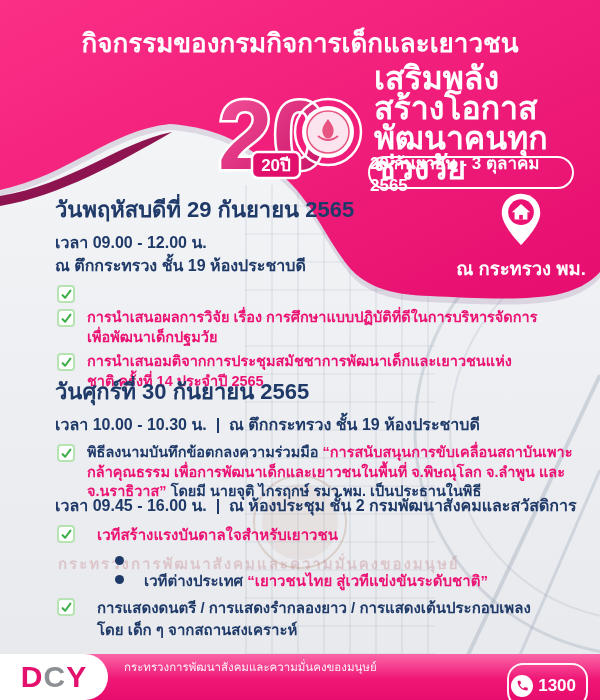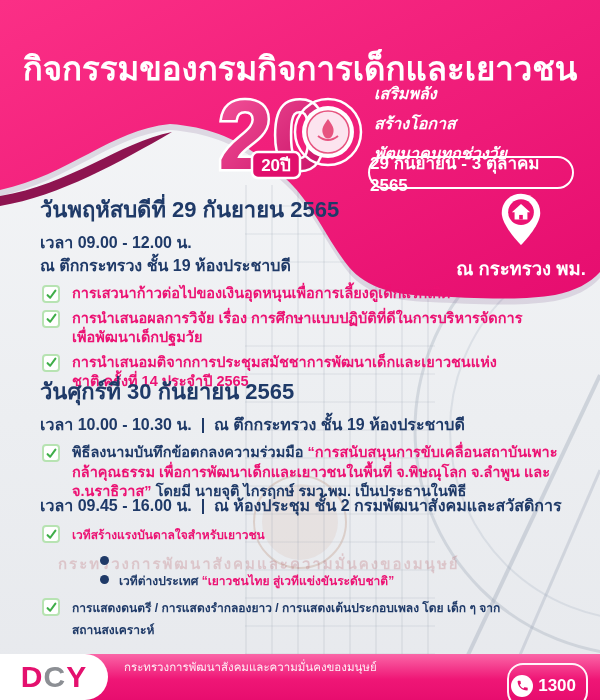--- a/index.html
+++ b/index.html
@@ -18,54 +18,54 @@
     opacity:.75;
   }
   .bg-sign{
     position:absolute;left:58px;top:552px;width:520px;white-space:nowrap;overflow:hidden;
     font-size:15px;font-weight:bold;color:rgba(172,62,72,.22);letter-spacing:2px;
   }
   
   .hdr-svg{position:absolute;left:0;top:0;z-index:1;}
   .page-title{
     position:absolute;z-index:2;left:0;top:22px;width:600px;text-align:center;
-    color:#fff;font-size:33px;font-weight:800;margin-top:20px;
+    color:#fff;font-size:26px;font-weight:800;
   }
   .logo20{position:absolute;z-index:2;left:212px;top:72px;width:162px;height:116px;}
-  .tagline{position:absolute;z-index:2;left:374px;top:79px;color:#fff;
-    font-size:16px;font-weight:800;line-height:30px;font-style:italic;}
+  .tagline{position:absolute;z-index:2;left:374px;top:63px;color:#fff;
+    font-size:32px;font-weight:800;line-height:30px;}
   .date-pill{
     position:absolute;z-index:2;left:368px;top:156px;width:202px;height:29px;
     border:2.5px solid #fff;border-radius:17px;color:#fff;font-size:17px;font-weight:800;
     display:flex;align-items:center;justify-content:center;
   }
   .venue-badge{
     position:absolute;z-index:2;left:452px;top:192px;width:138px;
     display:flex;flex-direction:column;align-items:center;gap:7px;color:#fff;justify-content:center;
   }
   .venue-badge .venue-text{font-size:18.5px;font-weight:800;white-space:nowrap;}
   
   .sections{position:absolute;z-index:2;left:40px;top:0;width:540px;}
-  .section{position:absolute;left:0;}
+  .section{position:absolute;left:15px;}
   .section-heading{font-size:22px;font-weight:800;color:var(--navy);margin:0 0 4px 0;}
   .meta-line{font-size:16px;font-weight:bold;color:var(--navy);line-height:23px;white-space:pre-wrap;}
   .items{margin-top:7px;}
   .item{display:flex;align-items:flex-start;margin-bottom:5px;font-weight:bold;
     font-size:14.5px;line-height:19.5px;}
   .item.indent{padding-left:60px;}
   .check{flex:0 0 auto;width:14px;height:14px;margin:1px 12px 0 2px;background:#fff;
     border:2px solid #b7e3b2;border-radius:4px;display:flex;align-items:center;justify-content:center;}
   .dot{flex:0 0 auto;width:9px;height:9px;border-radius:50%;background:var(--navy);
     margin:5px 10px 0 0;}
   .seg-pink{color:var(--pink);}
   .seg-navy{color:var(--navy);}
   .w455 .item-text{max-width:452px;}
   .w505 .item-text{max-width:505px;}
   .w450 .item-text{max-width:445px;}
-  .sec2 .item{font-size:12px;line-height:22px;}
+  .sec2 .item{font-size:15px;line-height:22px;gap:10px;}
   
   .footer{
     position:absolute;z-index:3;left:0;bottom:0;width:600px;height:46px;
     background:linear-gradient(180deg,#fa66a7 0%,#ef1676 55%,#e70d6e 100%);
     margin-top:12px;
   }
   .dcy-block{
     position:absolute;left:0;top:0;width:108px;height:46px;background:#fff;
     border-radius:0 23px 23px 0;display:flex;align-items:center;justify-content:center;
   }
@@ -166,21 +166,20 @@
           <div class="meta-line">เวลา 09.00 - 12.00 น.</div>
           <div class="meta-line">ณ ตึกกระทรวง ชั้น 19 ห้องประชาบดี</div>
         </div>
       <div class="items">
           <div class="item">
             <span class="check">
               <svg viewBox="0 0 20 20" width="13" height="13">
                 <path d="M4 11 L8 15 L16 4" fill="none" stroke="#3fae49" stroke-width="3.2" stroke-linecap="round" stroke-linejoin="round"></path>
               </svg>
             </span>
-            <span class="item-text"><span class="seg-pink">การเสวนาก้าวต่อไปของเงินอุดหนุนเพื่อการเลี้ยงดูเด็กแรกเกิด</span></span>
           </div>
           <div class="item">
             <span class="check">
               <svg viewBox="0 0 20 20" width="13" height="13">
                 <path d="M4 11 L8 15 L16 4" fill="none" stroke="#3fae49" stroke-width="3.2" stroke-linecap="round" stroke-linejoin="round"></path>
               </svg>
             </span>
             <span class="item-text"><span class="seg-pink">การนำเสนอผลการวิจัย เรื่อง การศึกษาแบบปฏิบัติที่ดีในการบริหารจัดการ เพื่อพัฒนาเด็กปฐมวัย</span></span>
           </div>
           <div class="item">

